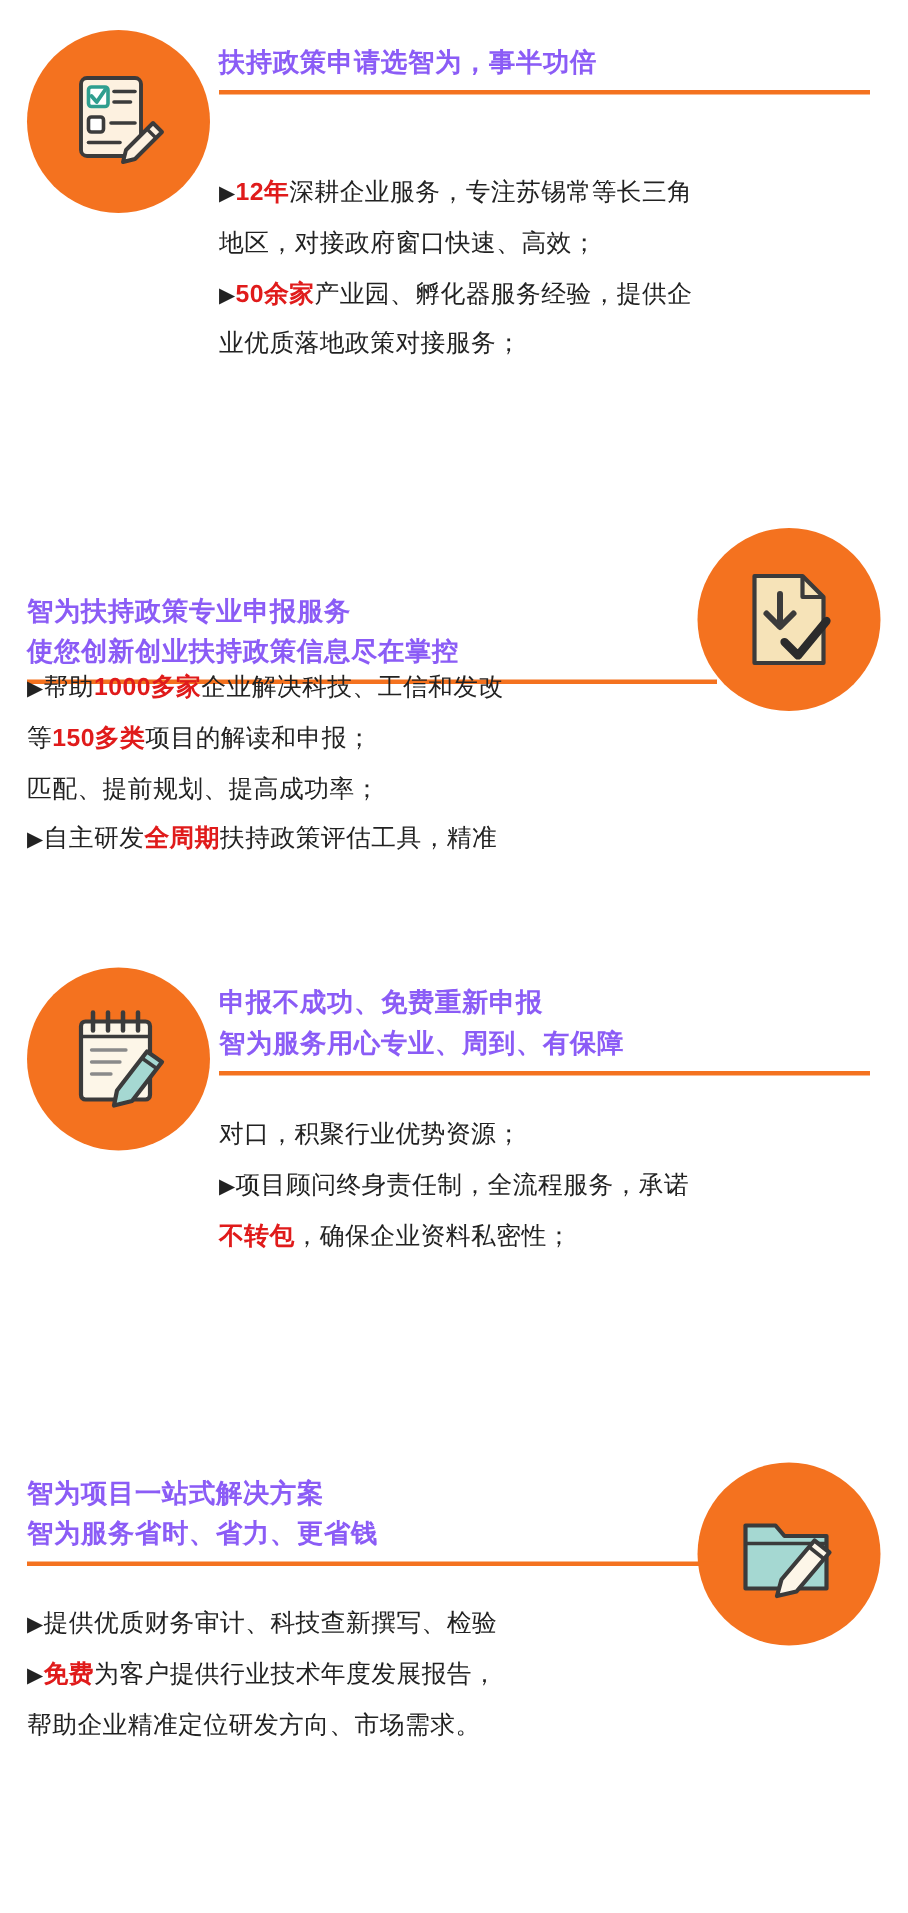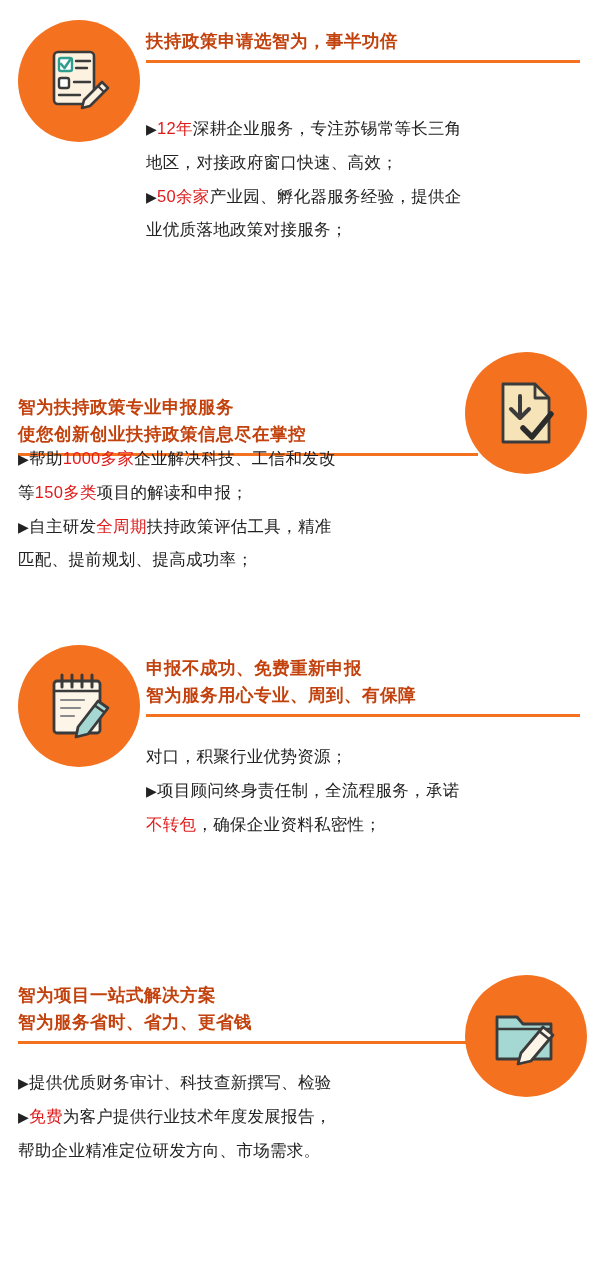--- a/index.html
+++ b/index.html
@@ -40,39 +40,39 @@
   }
   .badge svg { display: block; }
 
   
   .head {
     position: absolute;
     font-weight: bold;
     font-size: 17.5px;
     line-height: 1.55;
     letter-spacing: 0.5px;
-    color: #c2410c;
+    color: #8b5cf6;
     white-space: nowrap;
   }
   .head .rule {
     height: 3px;
     background: #f4721f;
     margin-top: 5px;
   }
 
   
   .body-text {
     position: absolute;
     font-size: 16.5px;
     line-height: 2.05;
     color: #222;
     letter-spacing: 0.3px;
   }
   .body-text p { margin: 0; }
-  .hl { color: #e01b1b; font-weight: normal; }
+  .hl { color: #e01b1b; font-weight: bold; }
   .tri { font-size: 14px; }
 
 </style>
 </head>
 <body>
 
 <div class="page">
 
   <div class="block">
 
@@ -126,24 +126,24 @@
       <div class="rule"></div>
     </div>
 
     <div class="body-text" style="left:18px; top:442px; width:470px;">
       <p>
         <span class="tri">▶</span><span>帮助</span><span class="hl">1000多家</span><span>企业解决科技、工信和发改</span>
       </p>
       <p>
         <span>等</span><span class="hl">150多类</span><span>项目的解读和申报；</span>
       </p>
+      <p>匹配、提前规划、提高成功率；</p>
       <p>
         <span class="tri">▶</span><span>自主研发</span><span class="hl">全周期</span><span>扶持政策评估工具，精准</span>
       </p>
-      <p>匹配、提前规划、提高成功率；</p>
     </div>
   </div>
 
   <div class="block">
 
     <div class="badge" style="left:18px; top:645px;">
       <svg width="78" height="78" viewBox="0 0 78 78">
         <rect x="14" y="14" width="46" height="52" rx="3" fill="#fdf6e8" stroke="#3b3b3b" stroke-width="2.8"></rect>
         <line x1="14" y1="24" x2="60" y2="24" stroke="#3b3b3b" stroke-width="2.4"></line>
         <line x1="22" y1="8" x2="22" y2="20" stroke="#3b3b3b" stroke-width="3" stroke-linecap="round"></line>

